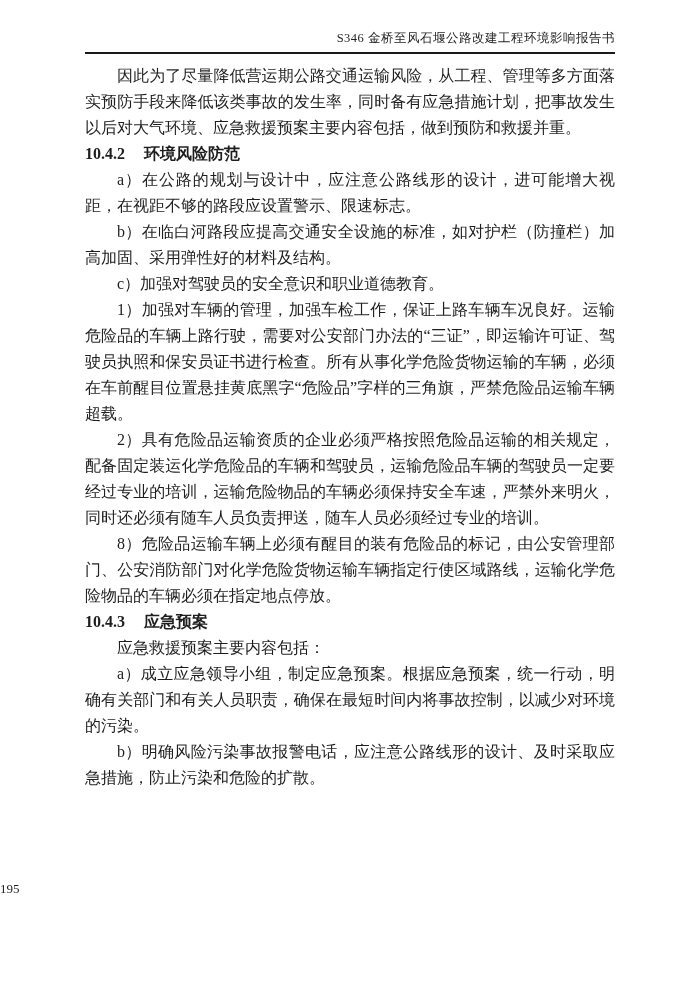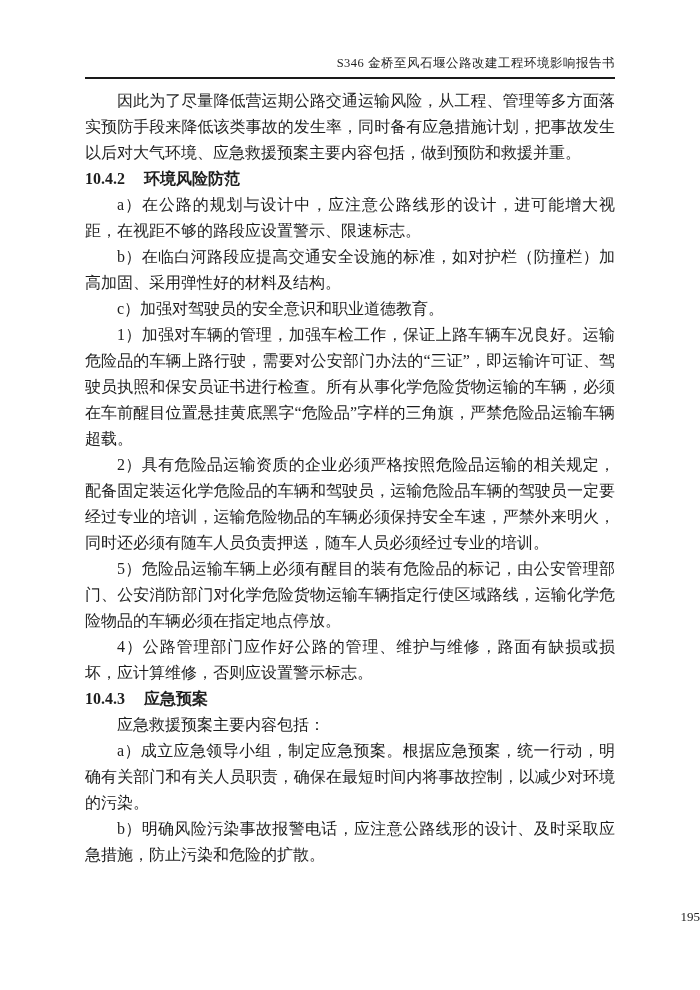--- a/index.html
+++ b/index.html
@@ -12,21 +12,21 @@
     width: 700px;
     height: 990px;
     margin: 0 auto;
     background: #ffffff;
     font-family: "Liberation Serif", "DejaVu Serif", serif;
     color: #1e1e1e;
     overflow: hidden;
   }
   .running-header {
     margin: 0 85px;
-    padding-top: 53px;
+    padding-top: 28px;
     padding-bottom: 4px;
     border-bottom: 2px solid #1a1a1a;
     text-align: right;
     font-size: 12.5px;
     line-height: 20px;
     letter-spacing: 0.5px;
     white-space: nowrap;
   }
   .content {
     margin: 9px 85px 0 85px;
@@ -50,23 +50,23 @@
   .content h3 .sec-num {
     display: inline-block;
   }
   .content h3 .sec-title {
     display: inline-block;
     margin-left: 15px;
   }
   .page-footer {
     position: absolute;
     left: 0;
-    top: 908px;
+    top: 880px;
     width: 100%;
-    text-align: right;
+    text-align: left;
     font-size: 13px;
     line-height: 18px;
   }
 </style>
 </head>
 <body>
 
 <div class="page">
 
   <div class="running-header">
@@ -85,23 +85,22 @@
     <p>a）在公路的规划与设计中，应注意公路线形的设计，进可能增大视距，在视距不够的路段应设置警示、限速标志。</p>
 
     <p>b）在临白河路段应提高交通安全设施的标准，如对护栏（防撞栏）加高加固、采用弹性好的材料及结构。</p>
 
     <p>c）加强对驾驶员的安全意识和职业道德教育。</p>
 
     <p>1）加强对车辆的管理，加强车检工作，保证上路车辆车况良好。运输危险品的车辆上路行驶，需要对公安部门办法的“三证”，即运输许可证、驾驶员执照和保安员证书进行检查。所有从事化学危险货物运输的车辆，必须在车前醒目位置悬挂黄底黑字“危险品”字样的三角旗，严禁危险品运输车辆超载。</p>
 
     <p>2）具有危险品运输资质的企业必须严格按照危险品运输的相关规定，配备固定装运化学危险品的车辆和驾驶员，运输危险品车辆的驾驶员一定要经过专业的培训，运输危险物品的车辆必须保持安全车速，严禁外来明火，同时还必须有随车人员负责押送，随车人员必须经过专业的培训。</p>
 
-    <p>5）危险品运输车辆上必须有醒目的装有危险品的标记，由公安管理部门、公安消防部门对化学危险货物运输车辆指定行使区域路线，运输化学危险物品的车辆必须在指定地点停放。</p>
+    <p>8）危险品运输车辆上必须有醒目的装有危险品的标记，由公安管理部门、公安消防部门对化学危险货物运输车辆指定行使区域路线，运输化学危险物品的车辆必须在指定地点停放。</p>
 
-    <p>4）公路管理部门应作好公路的管理、维护与维修，路面有缺损或损坏，应计算维修，否则应设置警示标志。</p>
 
 
 
     <h3>
       <span class="sec-num">10.4.3</span>
       <span class="sec-title">应急预案</span>
     </h3>
 
     <p>应急救援预案主要内容包括：</p>
 

